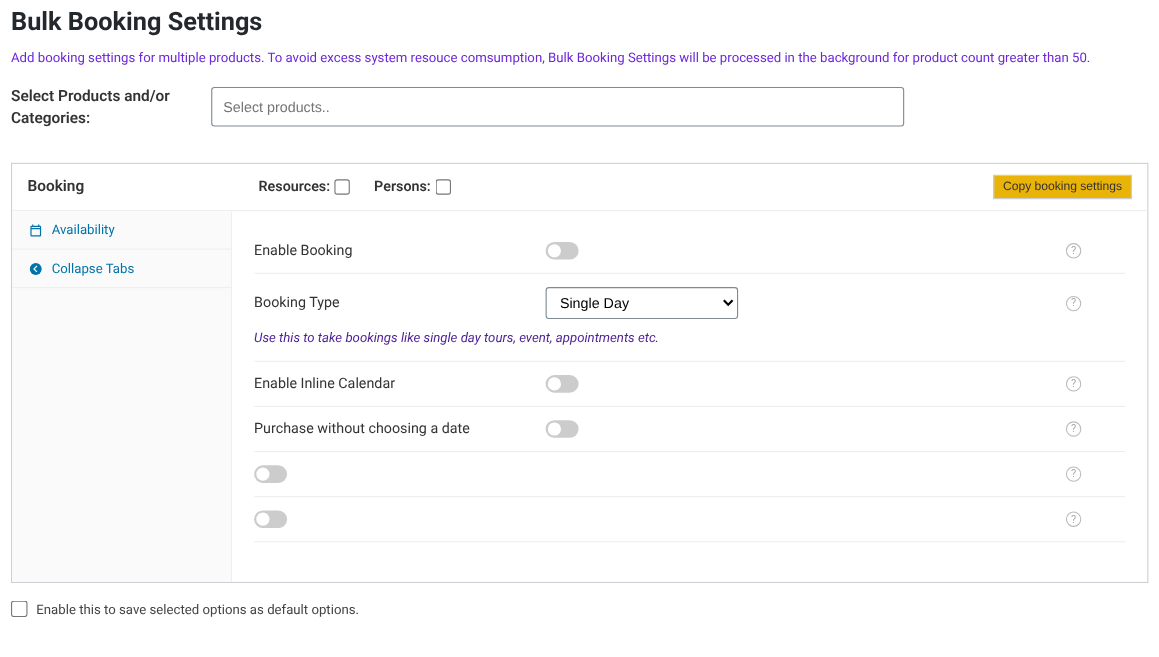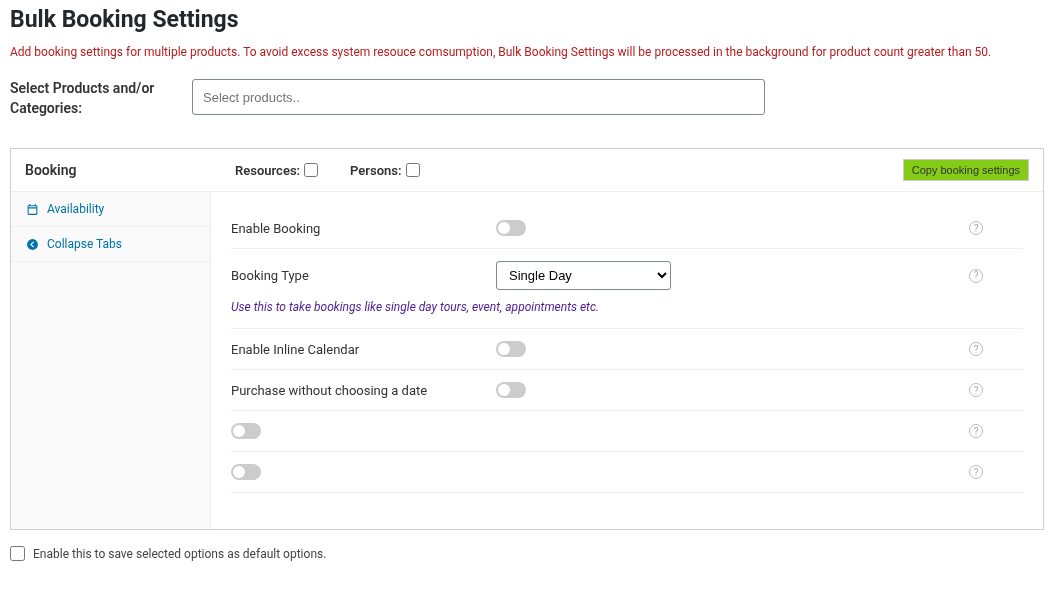--- a/index.html
+++ b/index.html
@@ -1,31 +1,31 @@
 <!DOCTYPE html>
 <html><head>
 <meta charset="utf-8">
 <style>
   * { box-sizing: border-box; margin: 0; padding: 0; }
   body { font-family: -apple-system, BlinkMacSystemFont, "Segoe UI", Roboto, sans-serif; font-size: 13px; color: #333; padding: 6px 10px 20px 10px; width: 1054px; }
   h1 { font-size: 23px; font-weight: 700; color: #23282d; margin-bottom: 12px; }
-  .intro { font-size: 12px; color: #b91c1c; margin-bottom: 20px; }
+  .intro { font-size: 12px; color: #6d28d9; margin-bottom: 20px; }
   .select-row { display: flex; align-items: flex-start; gap: 12px; margin-bottom: 30px; }
   .select-label { font-weight: 600; font-size: 14px; width: 170px; line-height: 1.4; }
   .select-right { flex: 1; }
-  .select-box { width: 573px; height: 36px; border: 1px solid #7e8993; border-radius: 3px; padding: 8px 10px; font-size: 13px; color: #888; background: #fff; outline: none; }
+  .select-box { width: 630px; height: 36px; border: 1px solid #7e8993; border-radius: 3px; padding: 8px 10px; font-size: 13px; color: #888; background: #fff; outline: none; }
   .select-help { font-size: 11px; color: #444; margin-top: 4px; }
   .panel { border: 1px solid #ccd0d4; background: #fff; }
   .panel-head { display: flex; align-items: center; padding: 10px 14px; border-bottom: 1px solid #eee; }
   .panel-title { font-size: 14px; font-weight: 600; flex: 0 0 210px; }
-  .head-checks { display: flex; align-items: center; gap: 32px; }
+  .head-checks { display: flex; align-items: center; gap: 22px; }
   .head-check { display: flex; align-items: center; gap: 4px; font-size: 13px; font-weight: 600; }
   .head-check input { width: 14px; height: 14px; }
   .head-spacer { flex: 1; }
-  .copy-btn { background: #84cc16; border: 1px solid #ccc; font-size: 11px; padding: 4px 8px; cursor: pointer; color: #333; text-align: right; }
+  .copy-btn { background: #eab308; border: 1px solid #ccc; font-size: 11px; padding: 4px 8px; cursor: pointer; color: #333; text-align: right; }
   .panel-body { display: flex; }
   .tabs { width: 200px; border-right: 1px solid #eee; background: #fafafa; padding-bottom: 60px;}
   .tab { padding: 10px 14px; font-size: 12px; color: #0073aa; cursor: pointer; display: flex; align-items: center; gap: 8px; border-bottom: 1px solid #eee; }
   .tab.active { background: #eaeaea; color: #444; font-weight: 500; }
   .tab.active .icon { color: #444; }
   .tab .icon { width: 14px; height: 14px; display: inline-flex; align-items: center; justify-content: center; color: #0073aa; }
   .content { flex: 1; padding: 16px 20px; }
   .form-row { display: flex; align-items: center; padding: 12px 0; border-bottom: 1px solid #eee; position: relative;}
   .form-row.noborder { border-bottom: none; }
   .form-label { width: 265px; font-size: 13px; color: #333; }

